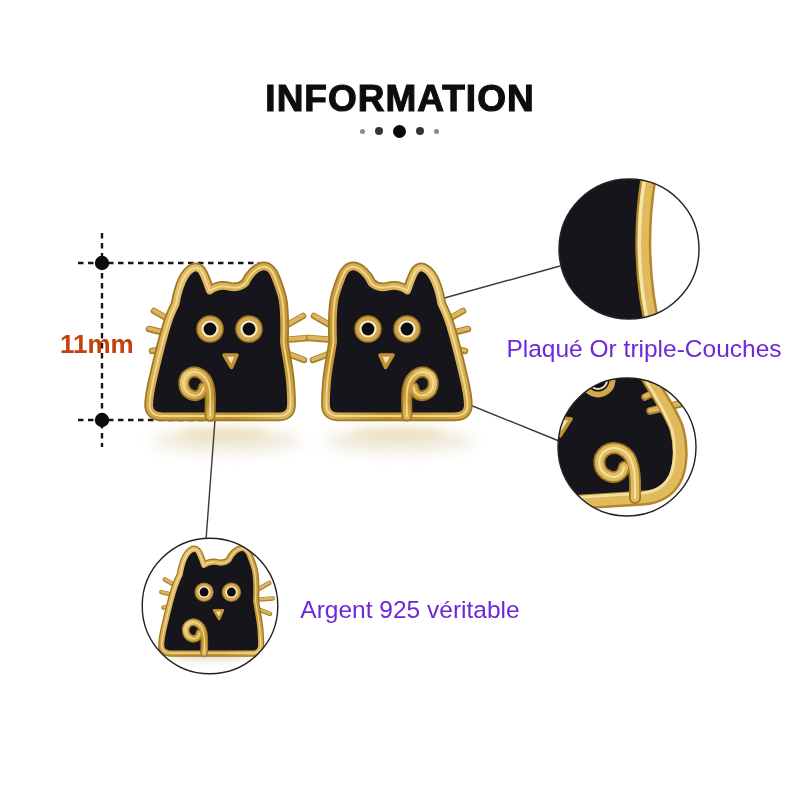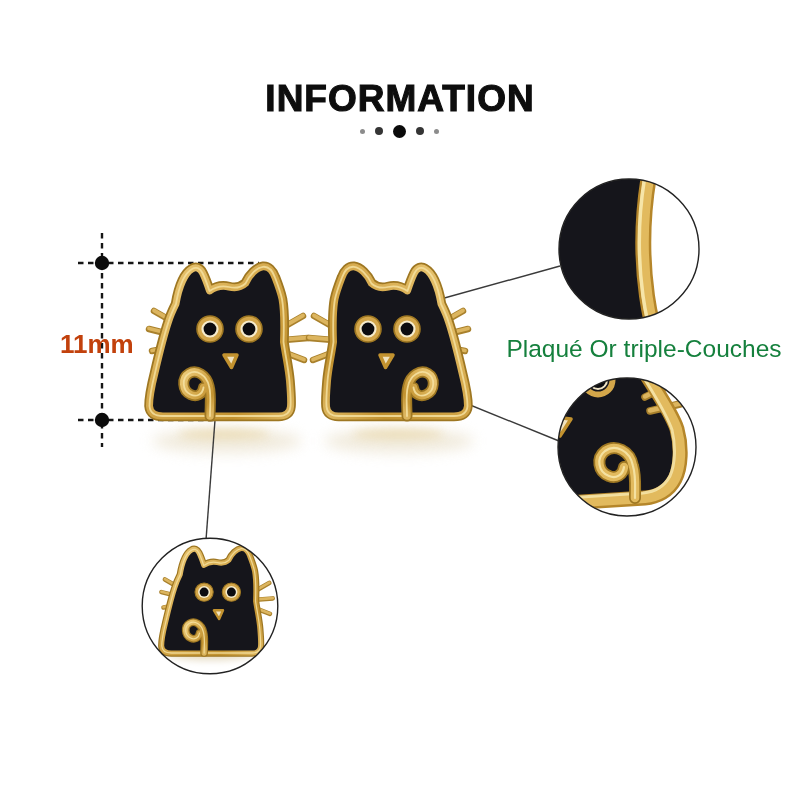--- a/index.html
+++ b/index.html
@@ -13,21 +13,21 @@
   #dots{left:340px;top:124px;width:110px;height:16px;}
   .dot{position:absolute;border-radius:50%;}
   .d1{left:20px;top:4.5px;width:5px;height:5px;background:#8c8c8c;}
   .d2{left:35px;top:3px;width:8px;height:8px;background:#353535;}
   .d3{left:53px;top:0.5px;width:13px;height:13px;background:#0a0a0a;}
   .d4{left:76px;top:3px;width:8px;height:8px;background:#353535;}
   .d5{left:94px;top:4.5px;width:5px;height:5px;background:#8c8c8c;}
   
   #mm-label{left:60px;top:329px;width:76px;text-align:left;font-size:26px;font-weight:bold;color:#c2410c;}
   
-  .callout-label{font-size:24.5px;color:#15803d;text-align:center;white-space:nowrap;}
+  .callout-label{font-size:24.5px;color:#6d28d9;text-align:center;white-space:nowrap;}
   #label-gold{left:496px;top:335px;width:296px;}
   #label-silver{left:294px;top:596px;width:232px;}
   
   .refl{position:absolute;border-radius:50%;filter:blur(7px);}
   .refl-beige{background:#eee7d6;opacity:.85;}
   .refl-gold{background:#e9d6a6;opacity:.7;filter:blur(5px);}
   svg.layer{position:absolute;left:0;top:0;}
   svg.callout-circle{position:absolute;}
 </style>
 </head>
@@ -173,14 +173,15 @@
       <ellipse cx="70" cy="116" rx="46" ry="8" fill="#eae2cf" filter="url(#soft)"></ellipse>
       <ellipse cx="70" cy="113" rx="30" ry="5" fill="#efdfbd" filter="url(#soft)"></ellipse>
       <use href="#catSymbol" transform="translate(19,11) scale(0.7)"></use>
     </g>
     <circle cx="69" cy="69" r="67.8" fill="none" stroke="#222222" stroke-width="1.4"></circle>
   </svg>
 
   <div class="abs" id="mm-label">11mm</div>
 
   <div class="abs callout-label" id="label-gold">Plaqué Or triple-Couches</div>
+  <div class="abs callout-label" id="label-silver">Argent 925 véritable</div>
 
 </div>
 
 </body></html>

